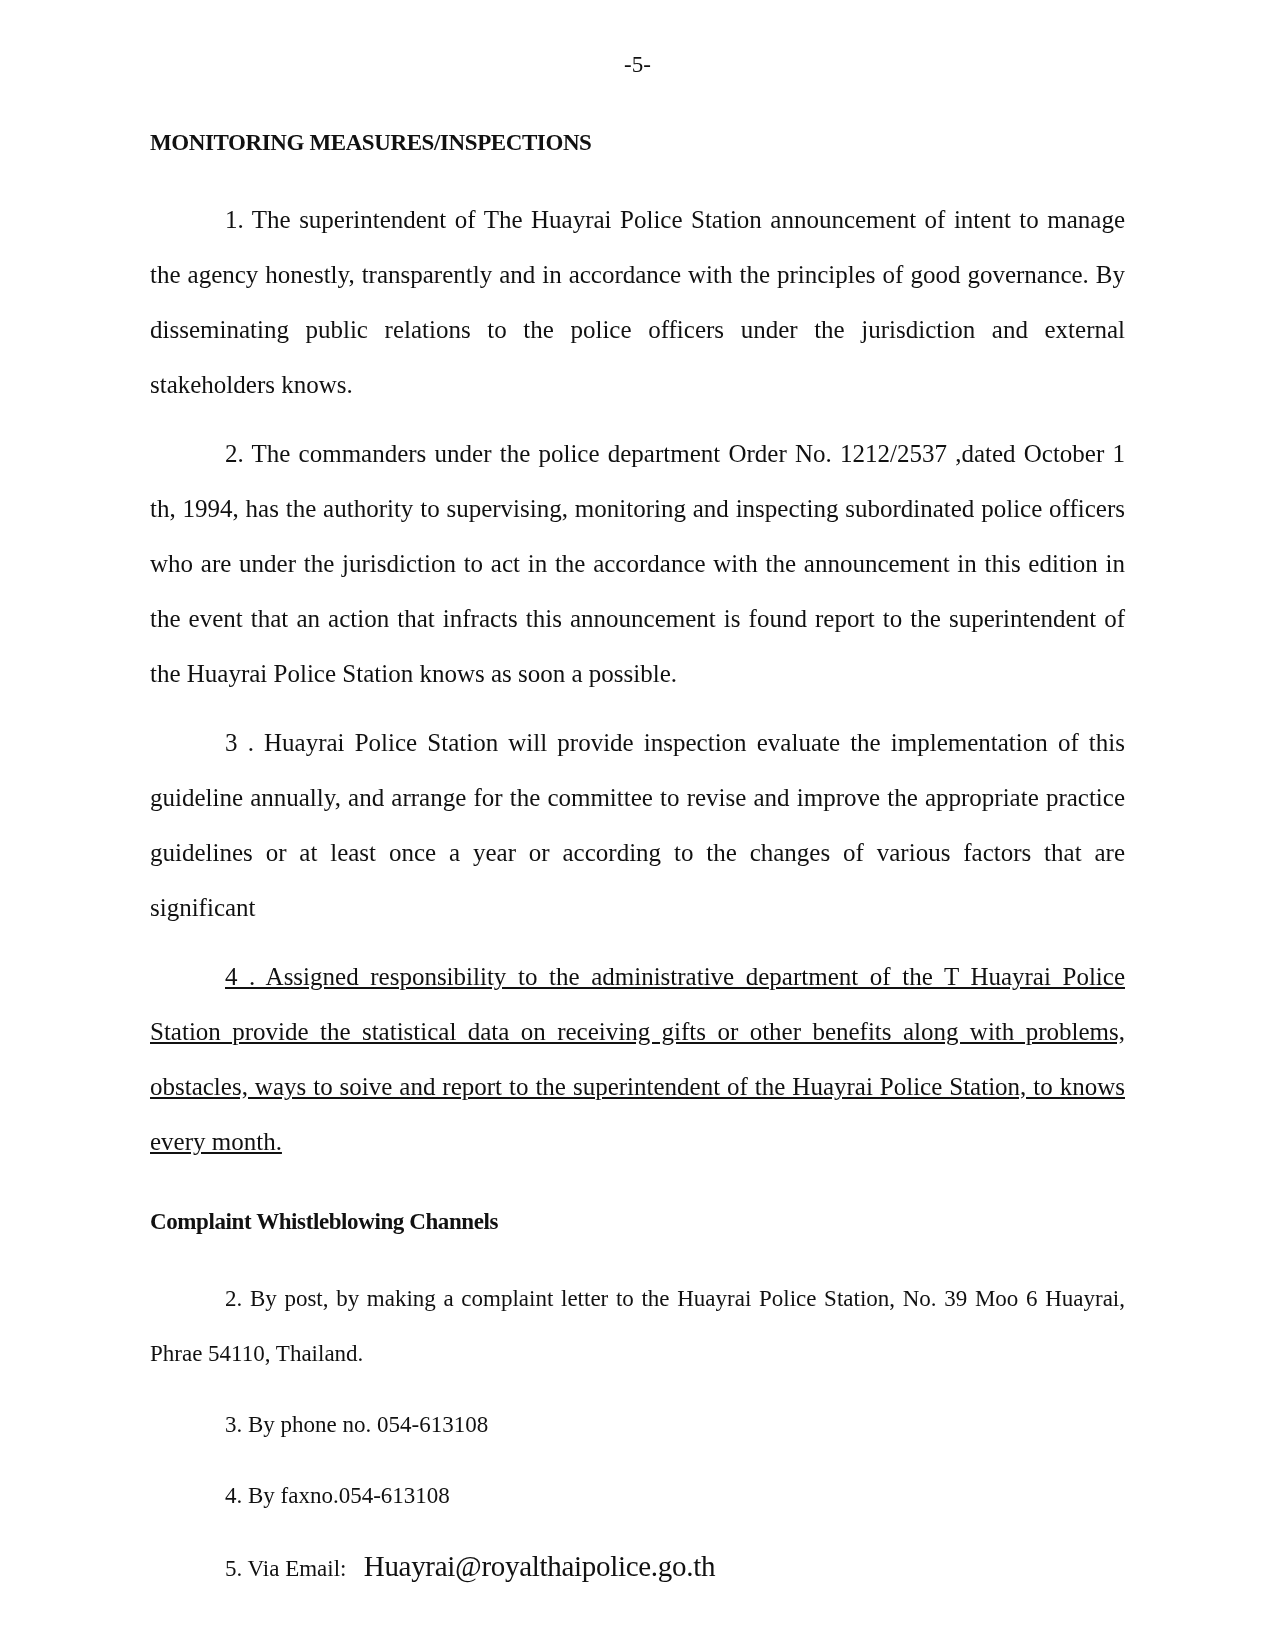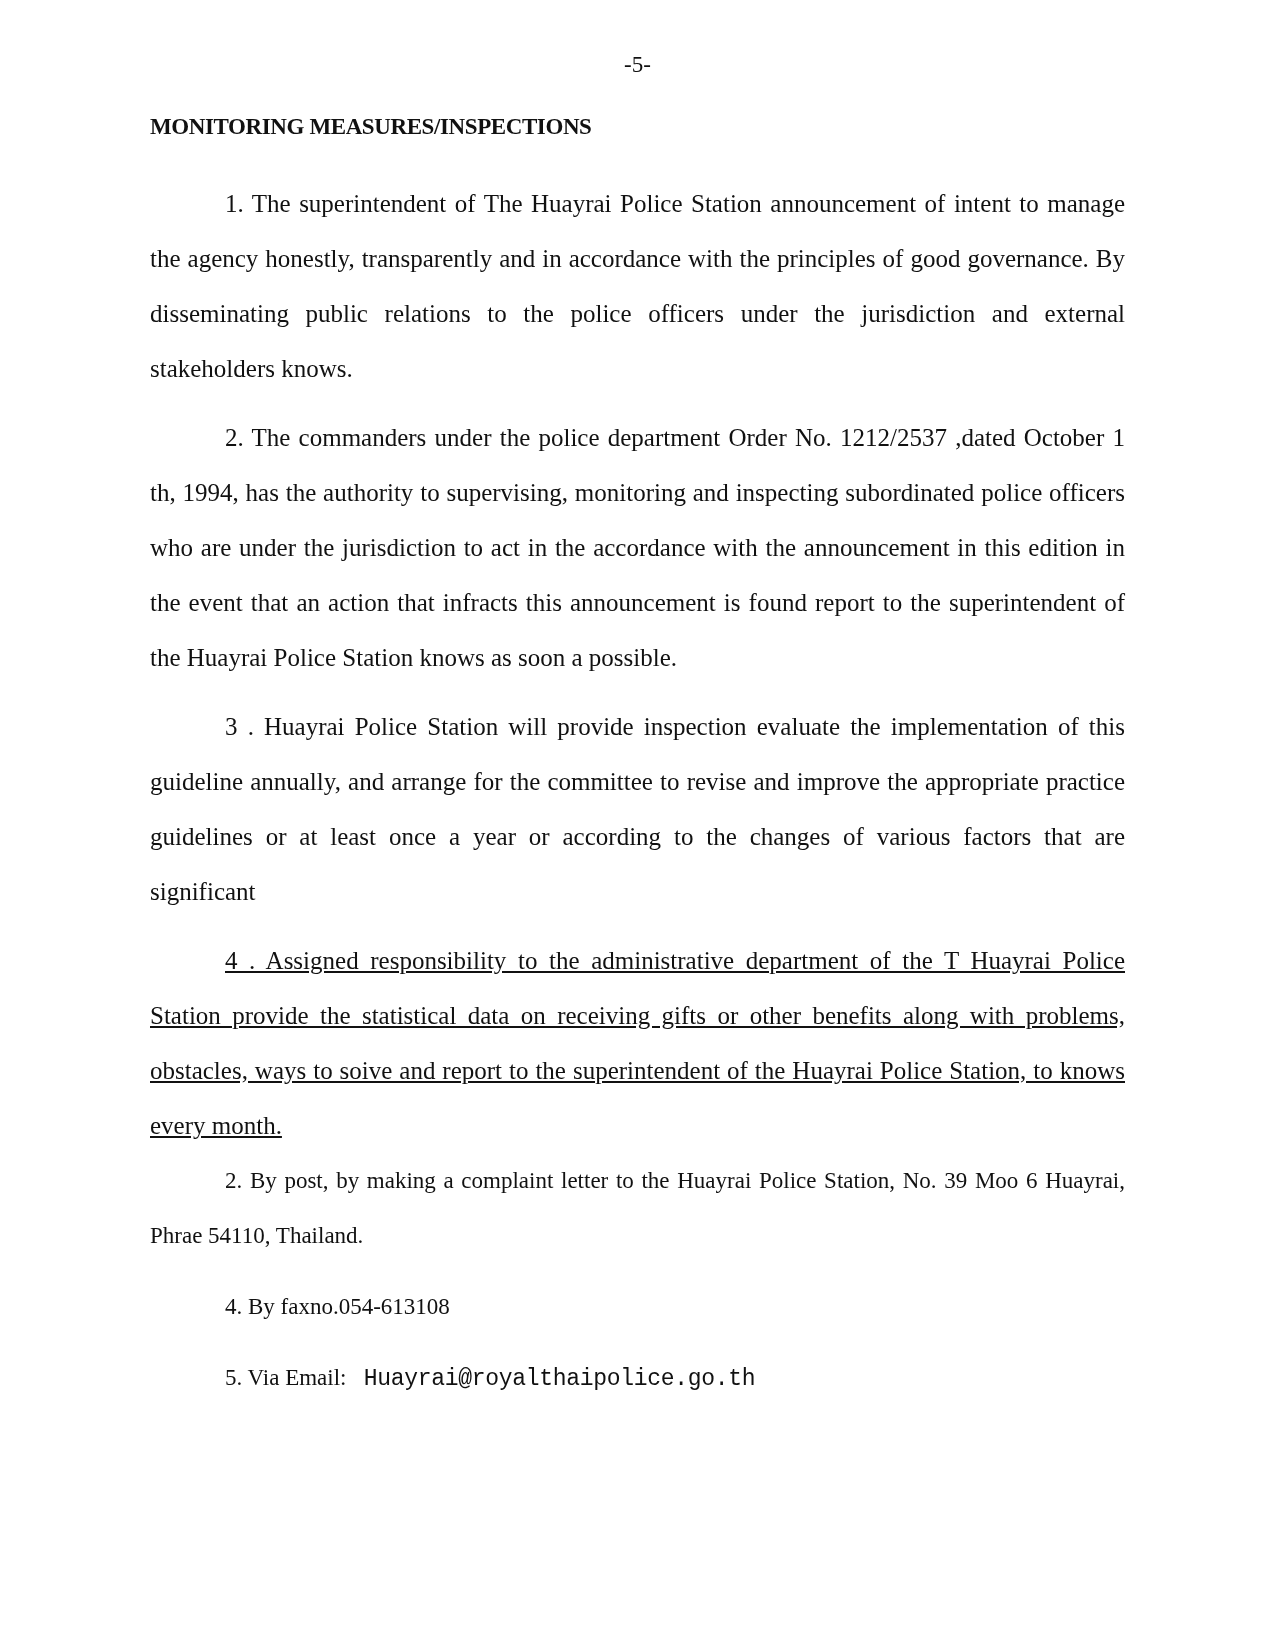--- a/index.html
+++ b/index.html
@@ -26,21 +26,21 @@
       top: 50px;
       left: 0;
       width: 1275px;
       text-align: center;
       font-size: 23px;
       line-height: 30px;
     }
     .content {
       position: absolute;
       left: 150px;
-      top: 112px;
+      top: 128px;
       width: 975px;
     }
     .heading {
       font-weight: bold;
       font-size: 23px;
       line-height: 30px;
       letter-spacing: -0.4px;
     }
     .heading.h1 { margin-bottom: 34px; }
     .heading.h2 { margin-top: 38px; margin-bottom: 34px; }
@@ -53,41 +53,43 @@
     }
     .para.last { margin-bottom: 0; text-decoration: underline; }
     .channel {
       font-size: 23px;
       line-height: 55px;
       text-indent: 75px;
       text-align: justify;
       margin-bottom: 16px;
     }
     .email-addr {
-      font-family: Liberation Mono, monospace;
-      font-size: 23px;
+      font-family: Liberation Serif, serif;
+      font-size: 29px;
       letter-spacing: -0.3px;
     }
     .email-label { white-space: pre; }
   </style>
 </head>
 <body>
 
 <div class="page">
 
   <div class="page-number">-5-</div>
 
   <div class="content">
 
     <div class="heading h1">MONITORING MEASURES/INSPECTIONS</div>
 
     <p class="para">1. The superintendent of The Huayrai Police Station announcement of intent to manage the agency honestly, transparently and in accordance with the principles of good governance. By disseminating public relations to the police officers under the jurisdiction and external stakeholders knows.</p>
     <p class="para">2. The commanders under the police department Order No. 1212/2537 ,dated October 1 th, 1994, has the authority to supervising, monitoring and inspecting subordinated police officers who are under the jurisdiction to act in the accordance with the announcement in this edition in the event that an action that infracts this announcement is found report to the superintendent of the Huayrai Police Station knows as soon a possible.</p>
     <p class="para">3 . Huayrai Police Station will provide inspection evaluate the implementation of this guideline annually, and arrange for the committee to revise and improve the appropriate practice guidelines or at least once a year or according to the changes of various factors that are significant</p>
     <p class="para last">4 . Assigned responsibility to the administrative department of the T Huayrai Police Station provide the statistical data on receiving gifts or other benefits along with problems, obstacles, ways to soive and report to the superintendent of the Huayrai Police Station, to knows every month.</p>
 
+    <div class="heading h2">Complaint Whistleblowing Channels</div>
 
     <p class="channel">2. By post, by making a complaint letter to the Huayrai Police Station, No. 39 Moo 6 Huayrai, Phrae 54110, Thailand.</p>
+    <p class="channel">3. By phone no. 054-613108</p>
     <p class="channel">4. By faxno.054-613108</p>
     <p class="channel"><span class="email-label">5. Via Email:   </span><span class="email-addr">Huayrai@royalthaipolice.go.th</span></p>
 
   </div>
 </div>
 
 </body></html>

